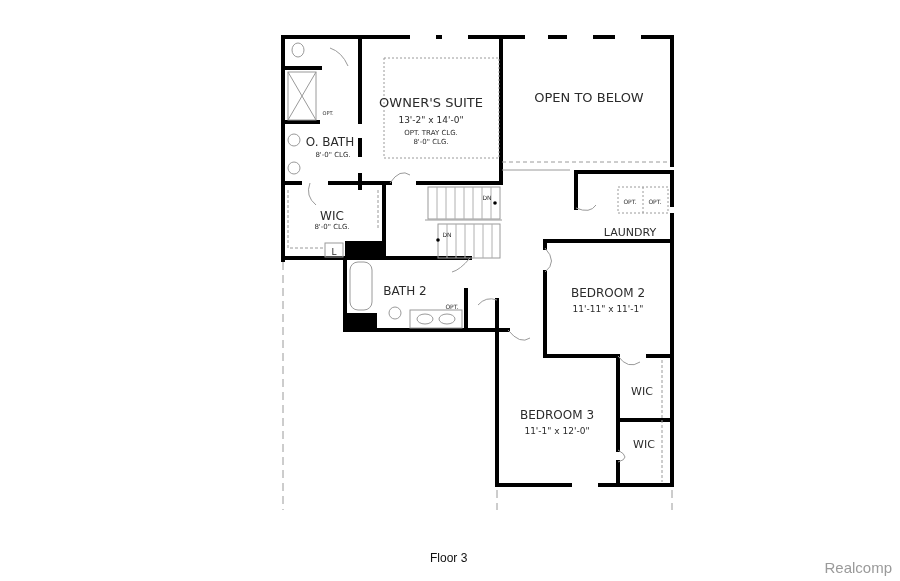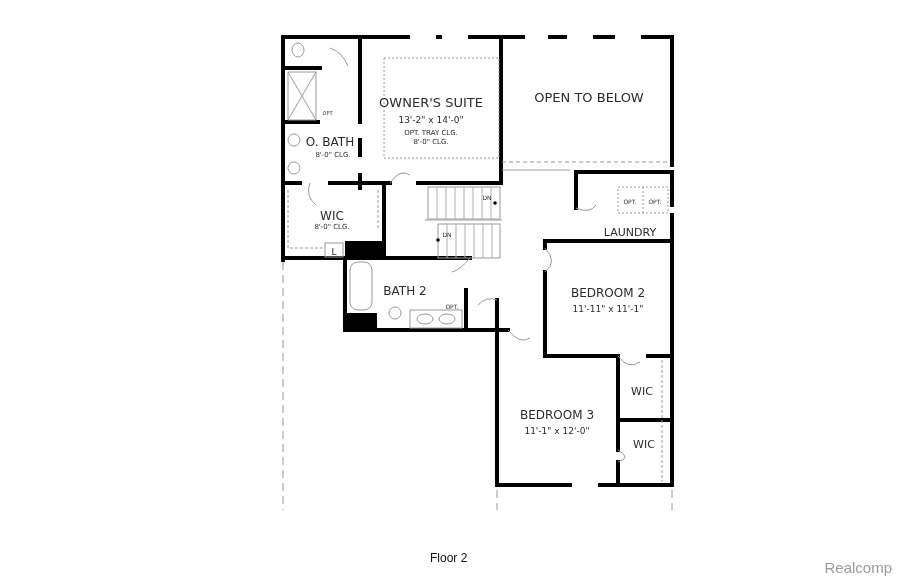--- a/index.html
+++ b/index.html
@@ -166,14 +166,14 @@
     <text class="room-label" x="557" y="434" font-size="9">11'-1" x 12'-0"</text>
 
     <text class="room-label" x="642" y="395" font-size="11">WIC</text>
     <text class="room-label" x="644" y="448" font-size="11">WIC</text>
 
     <text class="room-label" x="487" y="200" font-size="6">DN</text>
     <text class="room-label" x="447" y="237" font-size="6">DN</text>
   </g>
 </svg>
 
-<div class="caption">Floor 2</div>
+<div class="caption">Floor 3</div>
 <div class="watermark">Realcomp</div>
 
 </body></html>

